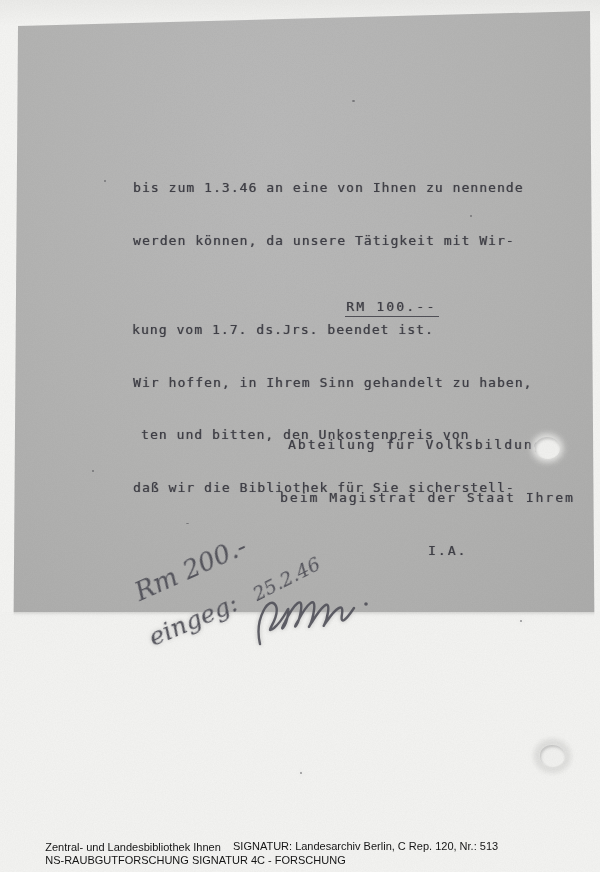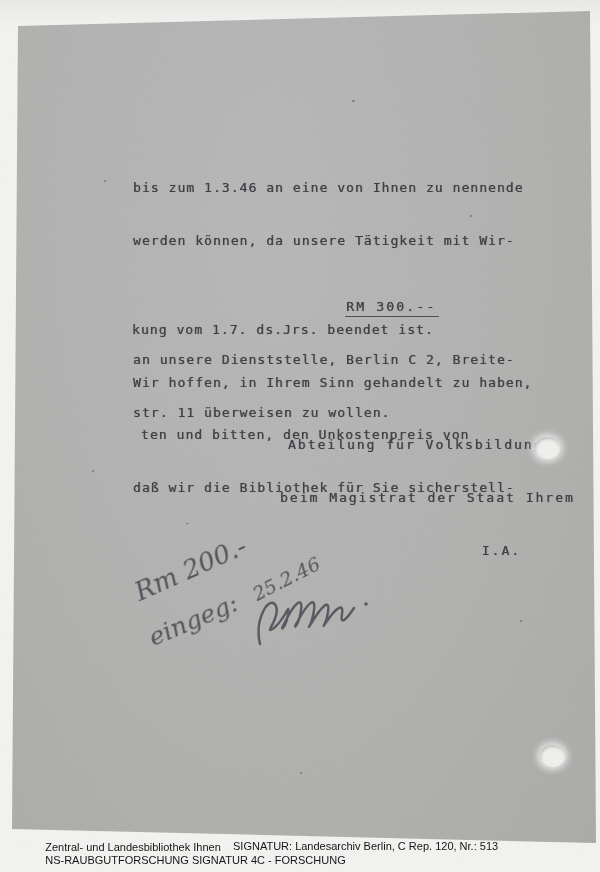--- a/index.html
+++ b/index.html
@@ -2,21 +2,21 @@
 <html><head>
 <meta charset="utf-8">
 <style>
   html,body{margin:0;padding:0;}
   body{
     width:600px;height:872px;overflow:hidden;
     background:#f4f4f2;
     font-family:"DejaVu Sans Mono",monospace;
   }
   .scan{
-    position:relative;width:600px;height:872px;
+    position:relative;width:600px;height:612px;
     background:linear-gradient(180deg,#ececea 0px,#f5f5f3 26px,#f5f5f3 100%);
   }
   
   .paper{
     position:absolute;inset:0;
     clip-path:polygon(18px 26px,590px 11px,596px 843px,12px 829px);
     background:
       radial-gradient(ellipse at 45% 25%, #bababa 0%, #b4b4b3 55%, #adadac 100%);
     filter:drop-shadow(0 0 2px rgba(0,0,0,.25));
   }
@@ -33,21 +33,21 @@
   .body-block div:nth-child(3){transform:translateX(-1px);margin-top:36px;}
   .body-block div:nth-child(5){transform:translateX(-2px);margin-left:10px;}
   .amount-block{left:285px;top:280px;letter-spacing:2.2px;}
   .amount-block span{
     border-bottom:1.5px solid rgba(62,62,70,.85);
     padding:0 3px 2px 1px;
   }
   .closing-block{left:133px;top:316px;}
   .sig-block{left:280px;top:401px;letter-spacing:2px;}
   .sig-block .s1{margin-left:8px;}
-  .sig-block .s3{margin-left:148px;text-align:center;}
+  .sig-block .s3{margin-left:148px;}
   
   .hw{
     position:absolute;
     font-family:"DejaVu Serif",serif;font-style:italic;
     color:#55555d;white-space:pre;
     filter:blur(.3px);
     transform-origin:0 50%;
   }
   .hw-amount{left:136px;top:578px;font-size:26px;transform:rotate(-24deg);}
   .hw-date{left:254px;top:584px;font-size:19px;transform:rotate(-27deg);}
@@ -103,27 +103,23 @@
     <div class="typed body-block">
       <div>bis zum 1.3.46 an eine von Ihnen zu nennende</div>
       <div>werden können, da unsere Tätigkeit mit Wir-</div>
       <div>kung vom 1.7. ds.Jrs. beendet ist.</div>
       <div>Wir hoffen, in Ihrem Sinn gehandelt zu haben,</div>
       <div>ten und bitten, den Unkostenpreis von</div>
       <div>daß wir die Bibliothek für Sie sicherstell-</div>
     </div>
 
     <div class="typed amount-block">
-      <span>RM 300.--</span>
+      <span>RM 100.--</span>
     </div>
 
-    <div class="typed closing-block">
-      <div>an unsere Dienststelle, Berlin C 2, Breite-</div>
-      <div>str. 11 überweisen zu wollen.</div>
-    </div>
 
     <div class="typed sig-block">
       <div class="s1">Abteilung für Volksbildung</div>
       <div class="s2">beim Magistrat der Staat Ihrem</div>
       <div class="s3">I.A.</div>
     </div>
 
     <div>
       <span class="hw hw-amount">Rm 200.-</span>
       <span class="hw hw-date">25.2.46</span>

